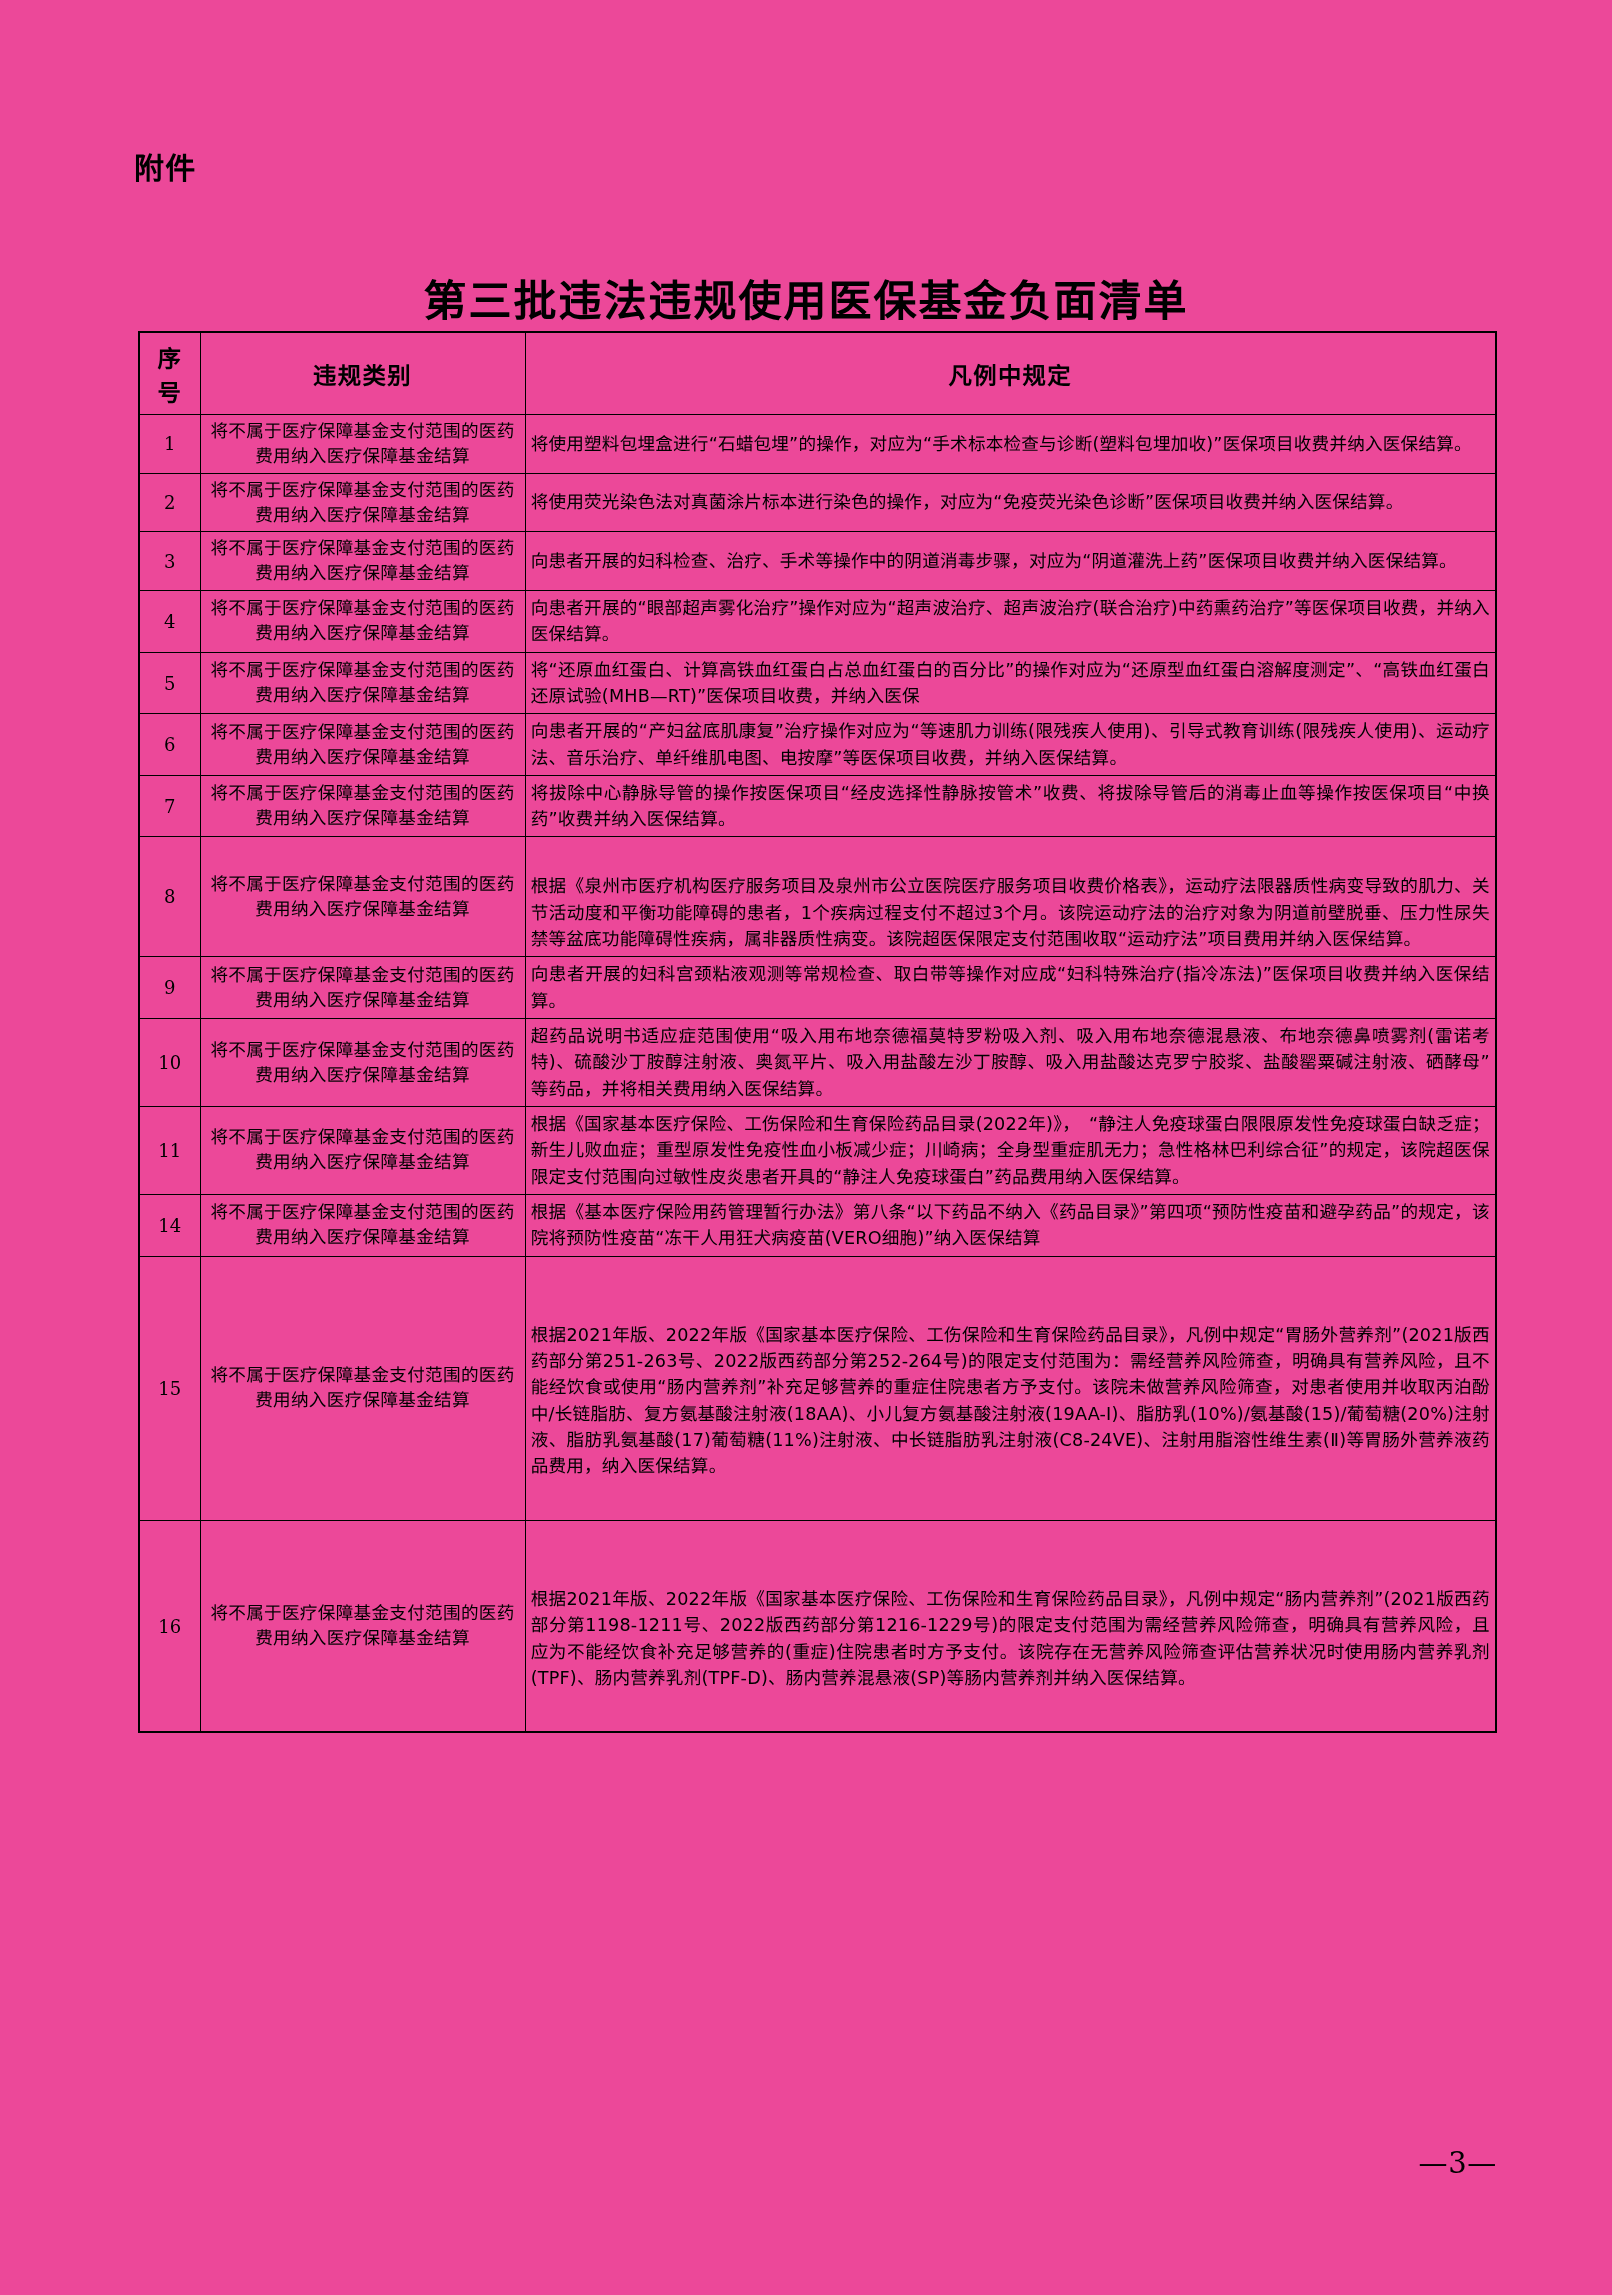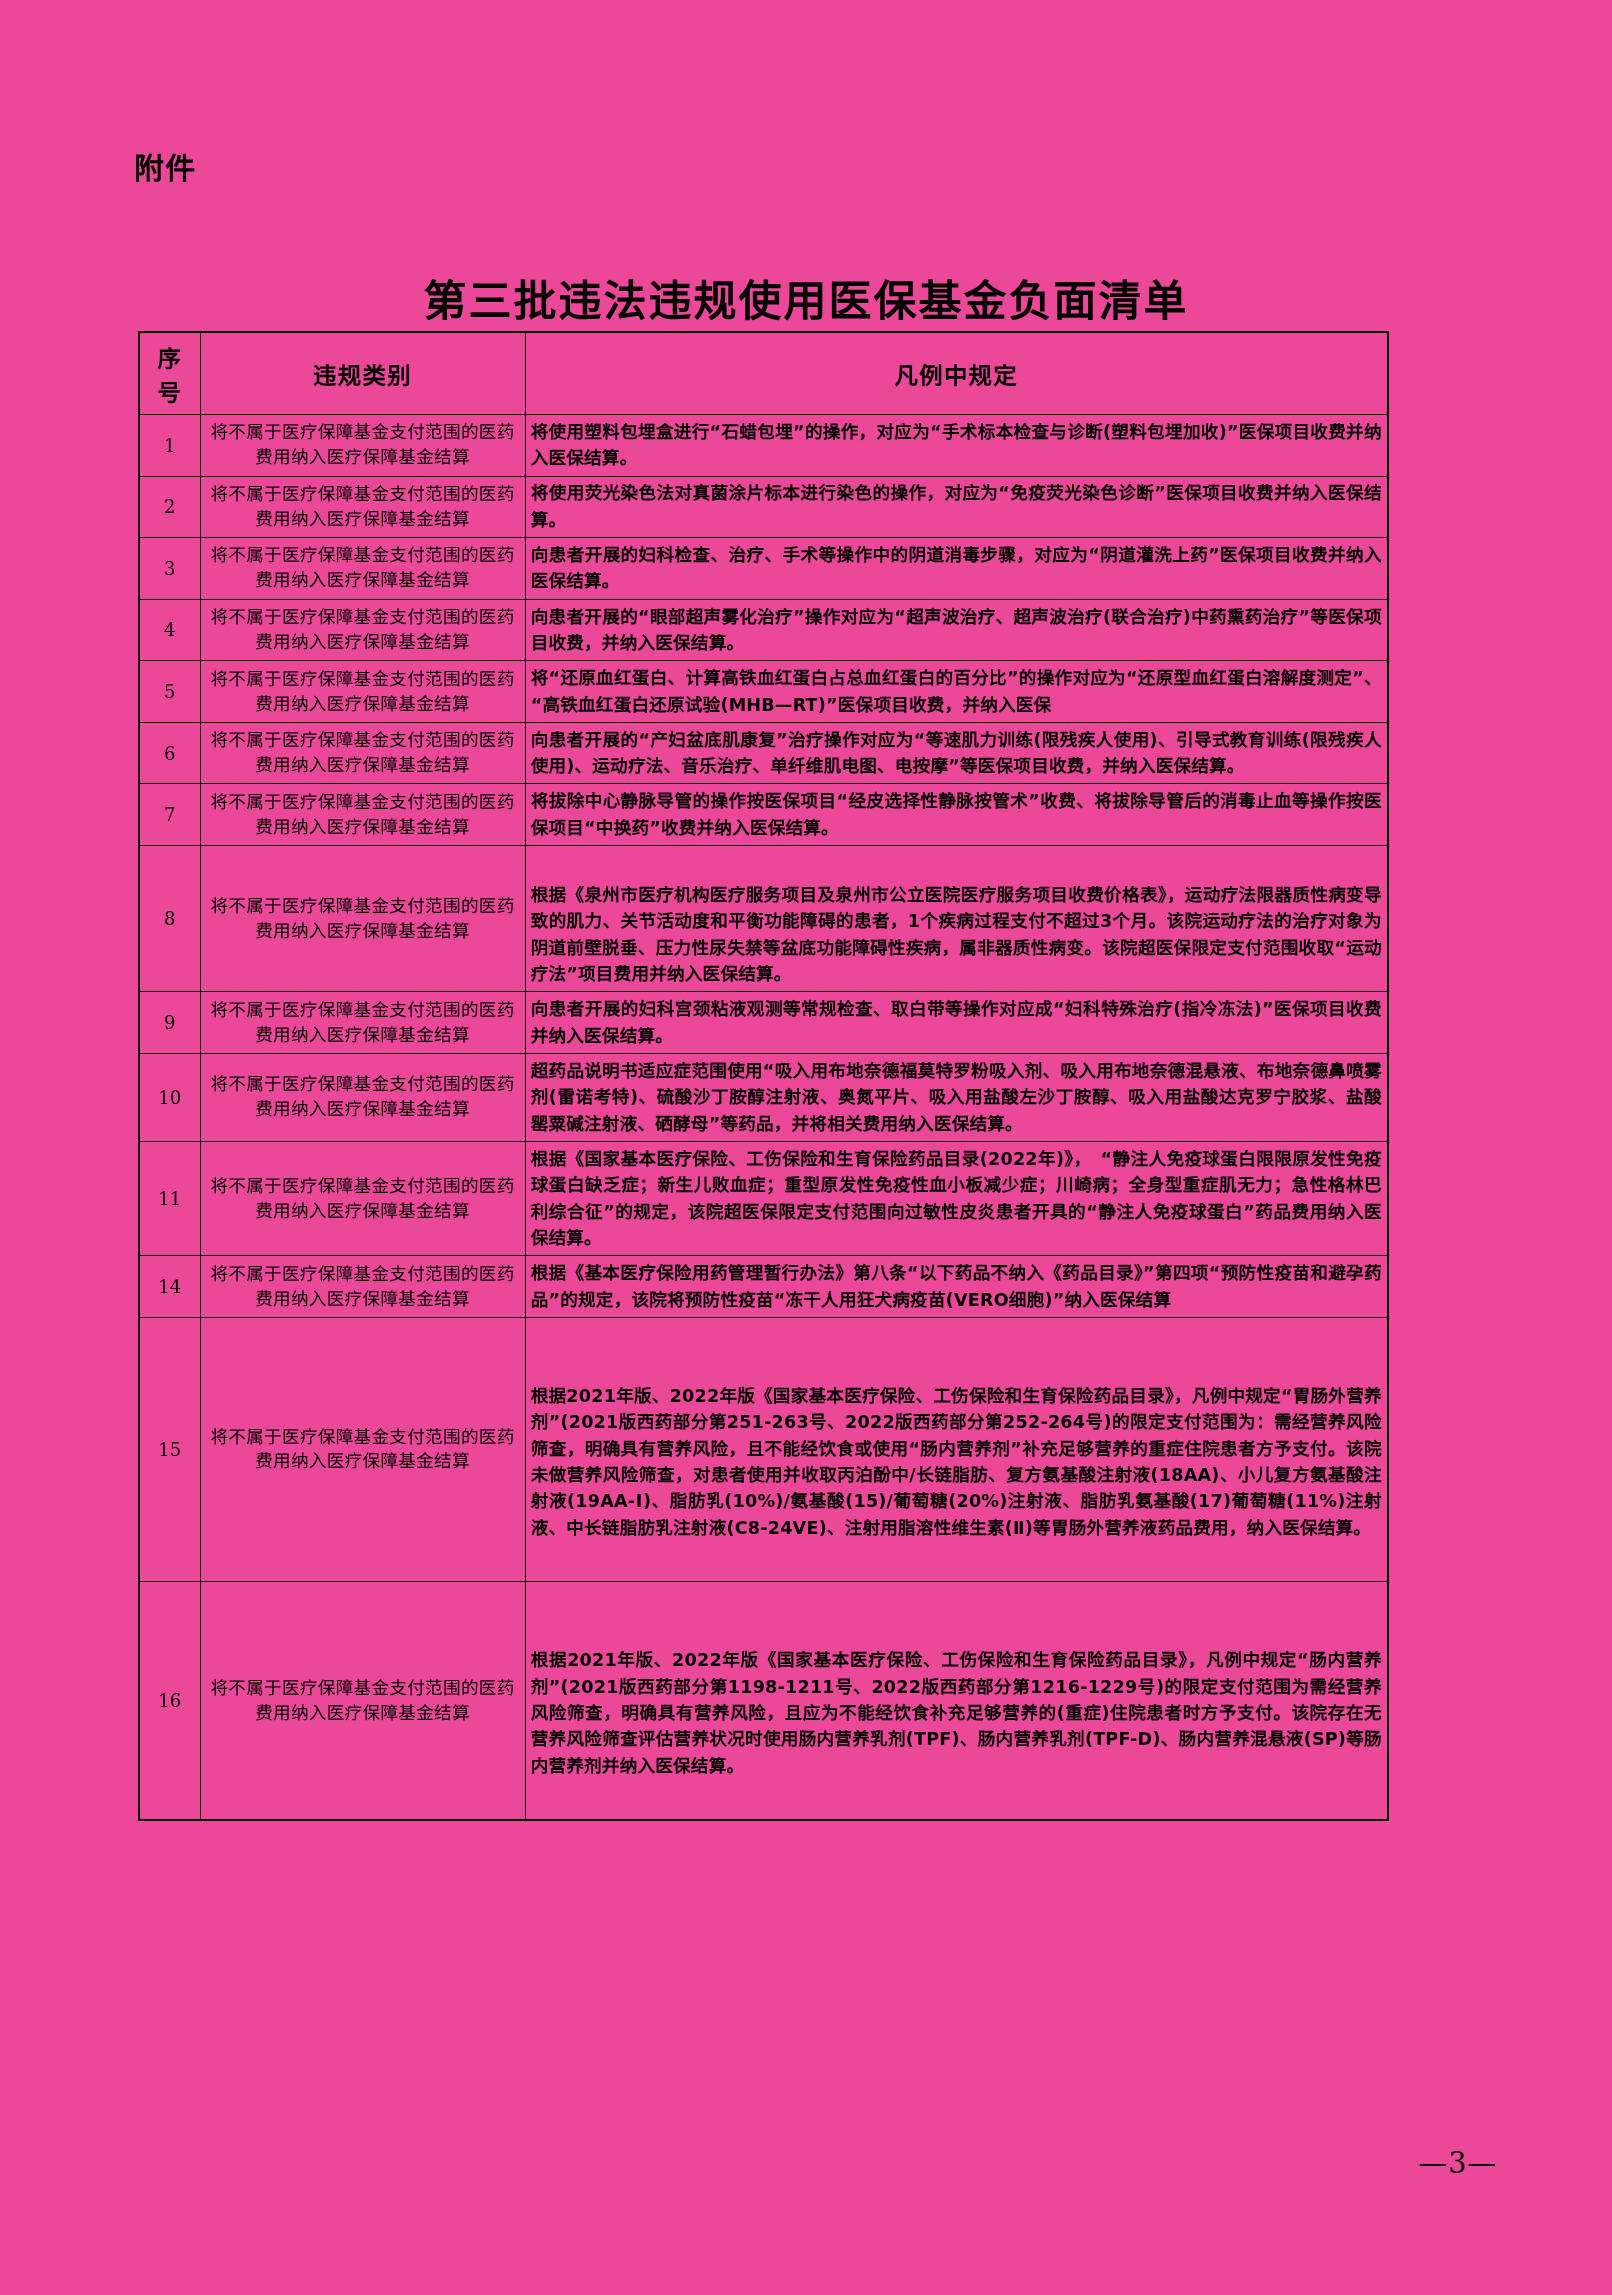--- a/index.html
+++ b/index.html
@@ -39,21 +39,21 @@
     font-family: "DejaVu Serif", "Liberation Serif", serif;
     font-weight: bold;
     font-size: 43px;
     letter-spacing: 2px;
     line-height: 1.25;
   }
   .table-wrap {
     position: absolute;
     left: 138px;
     top: 331px;
-    width: 1251px;
+    width: 1359px;
   }
   table.listing {
     border-collapse: collapse;
     width: 100%;
     table-layout: fixed;
     border: 2px solid #000;
   }
   table.listing col.c-no    { width: 61px; }
   table.listing col.c-cat   { width: 325px; }
   table.listing col.c-issue { width: auto; }
@@ -86,21 +86,20 @@
     padding: 5.2px 6.5px;
   }
   td.col-issue {
     text-align: justify;
     text-justify: inter-ideograph;
     font-family: "DejaVu Sans", "Liberation Sans", sans-serif;
     font-size: 17.6px;
     line-height: 1.5;
     letter-spacing: 0.2px;
     padding: 5.2px 7.8px 5.2px 9px;
-    font-weight: bold;
   }
   td.col-issue.pad-top    { padding-top: 36px; }
   td.col-issue.pad-big    { padding-top: 65px; padding-bottom: 40px; }
   .page-number {
     position: absolute;
     right: 115px;
     top: 2146px;
     font-family: "DejaVu Serif", "Liberation Serif", serif;
     font-size: 29px;
     letter-spacing: 0.7px;

